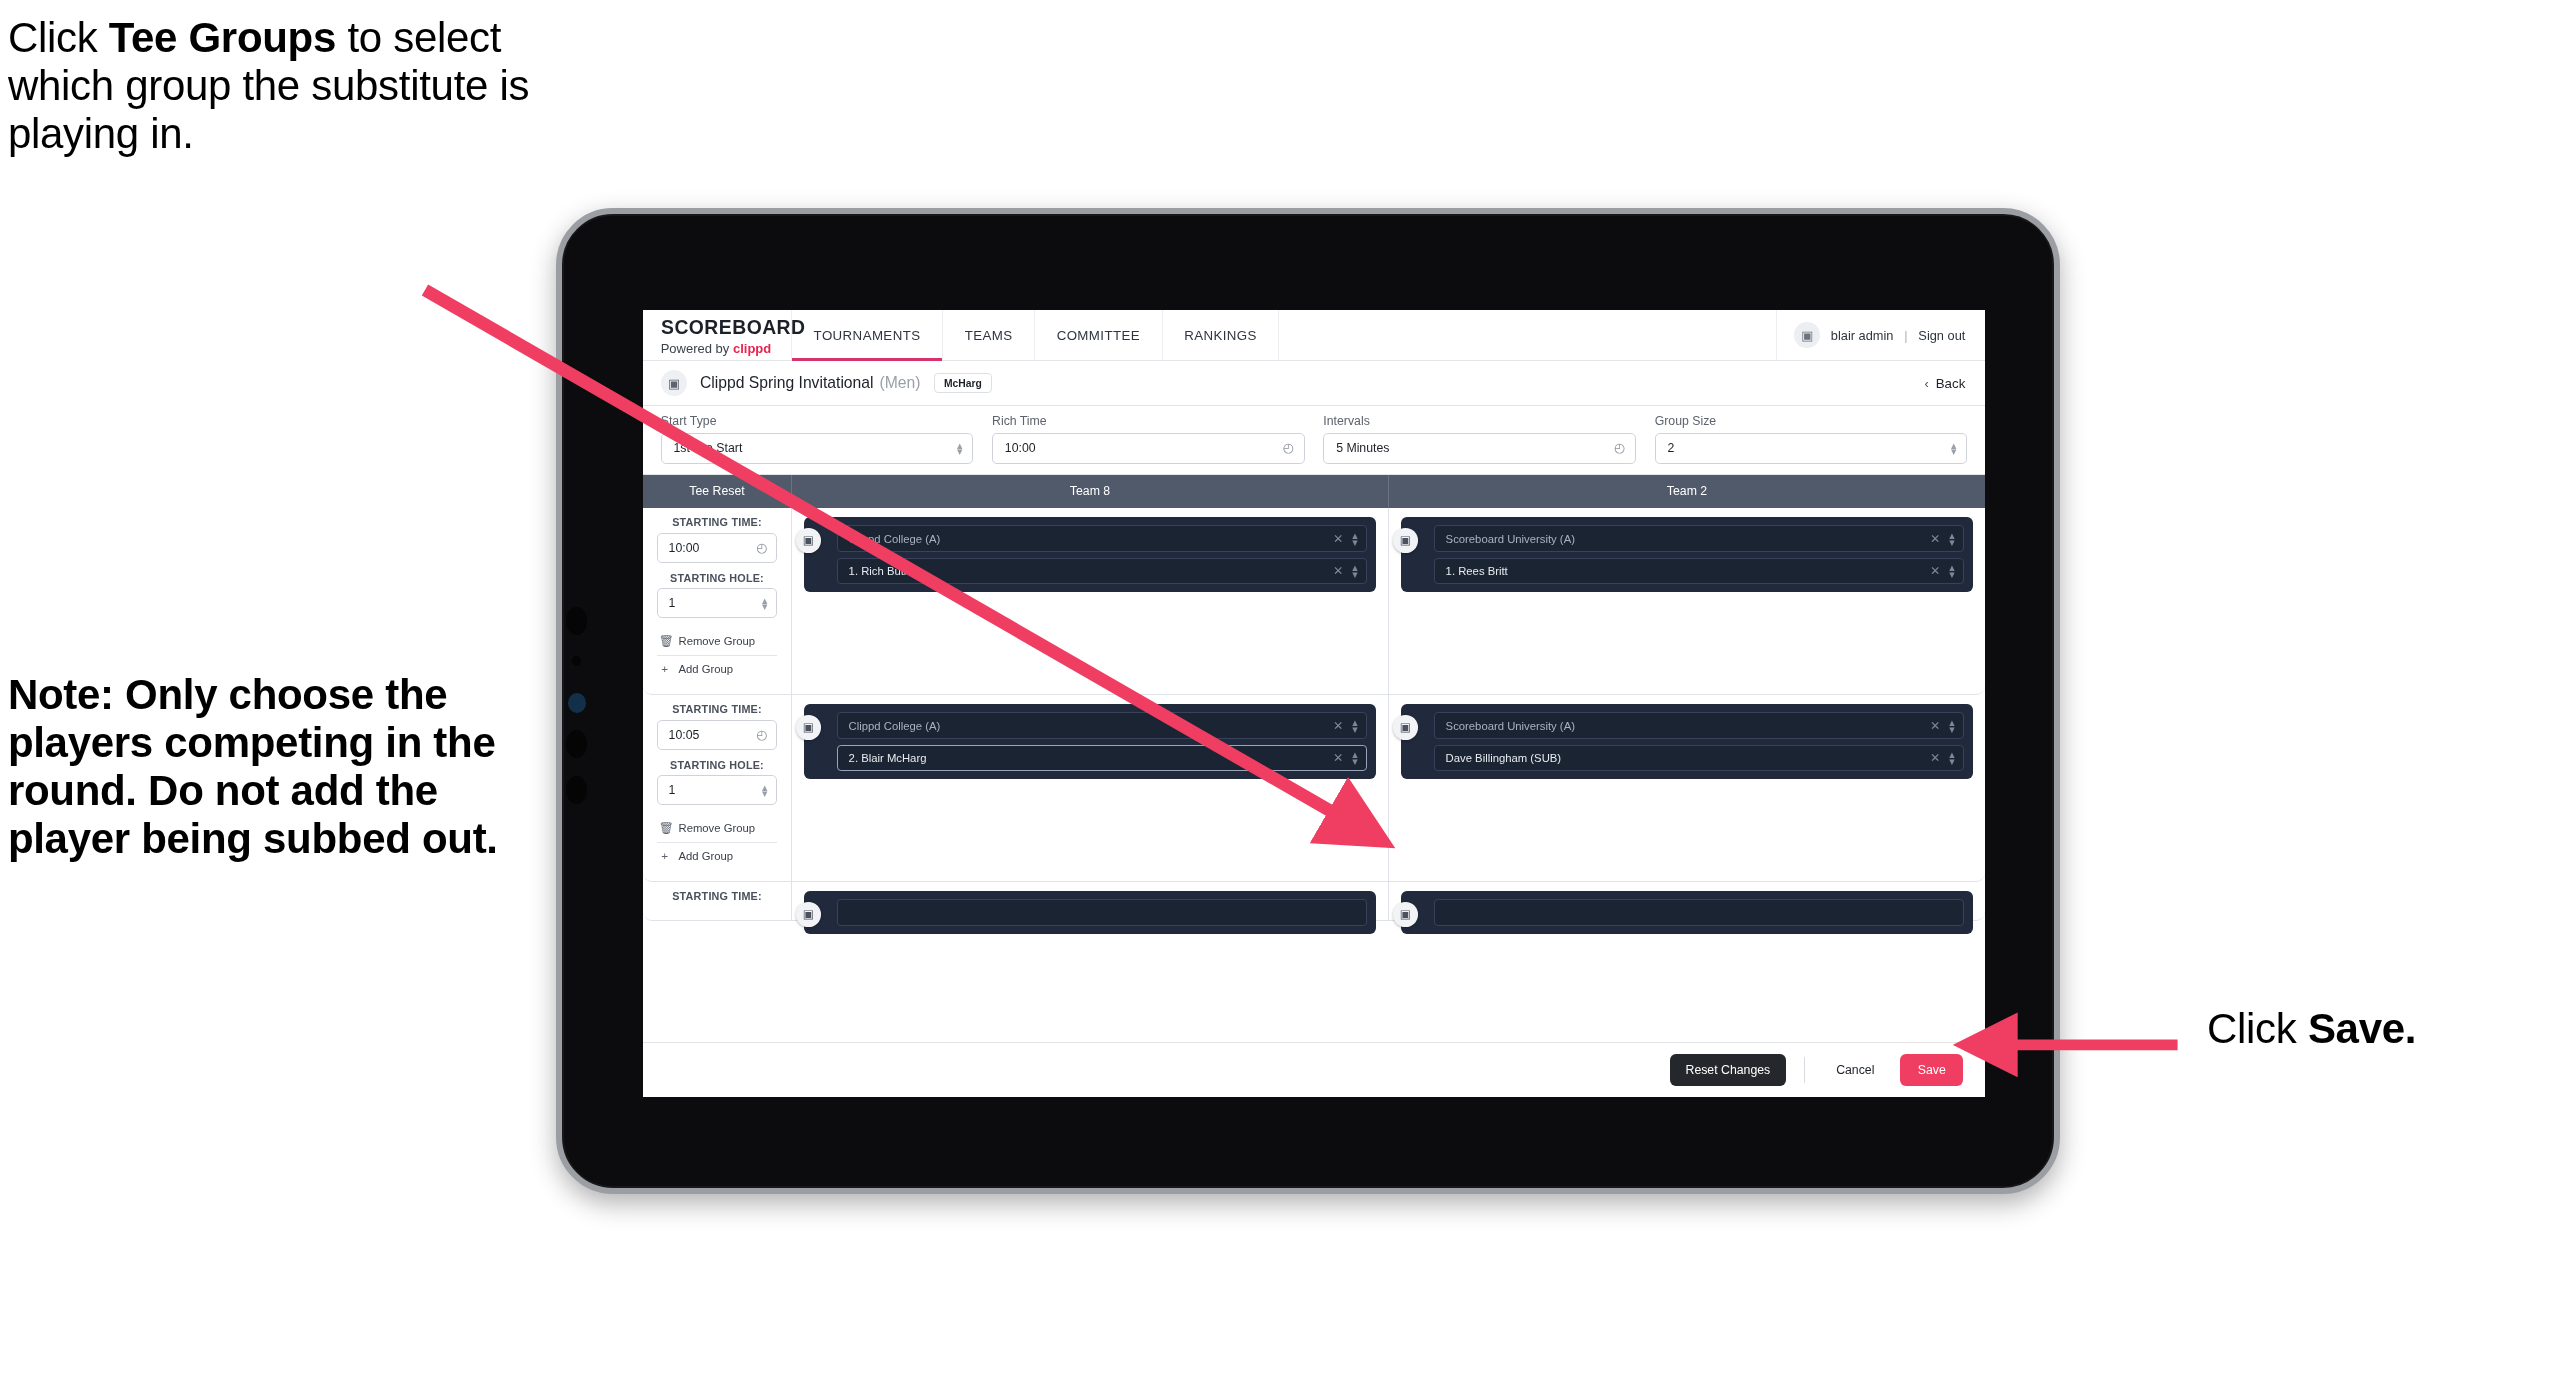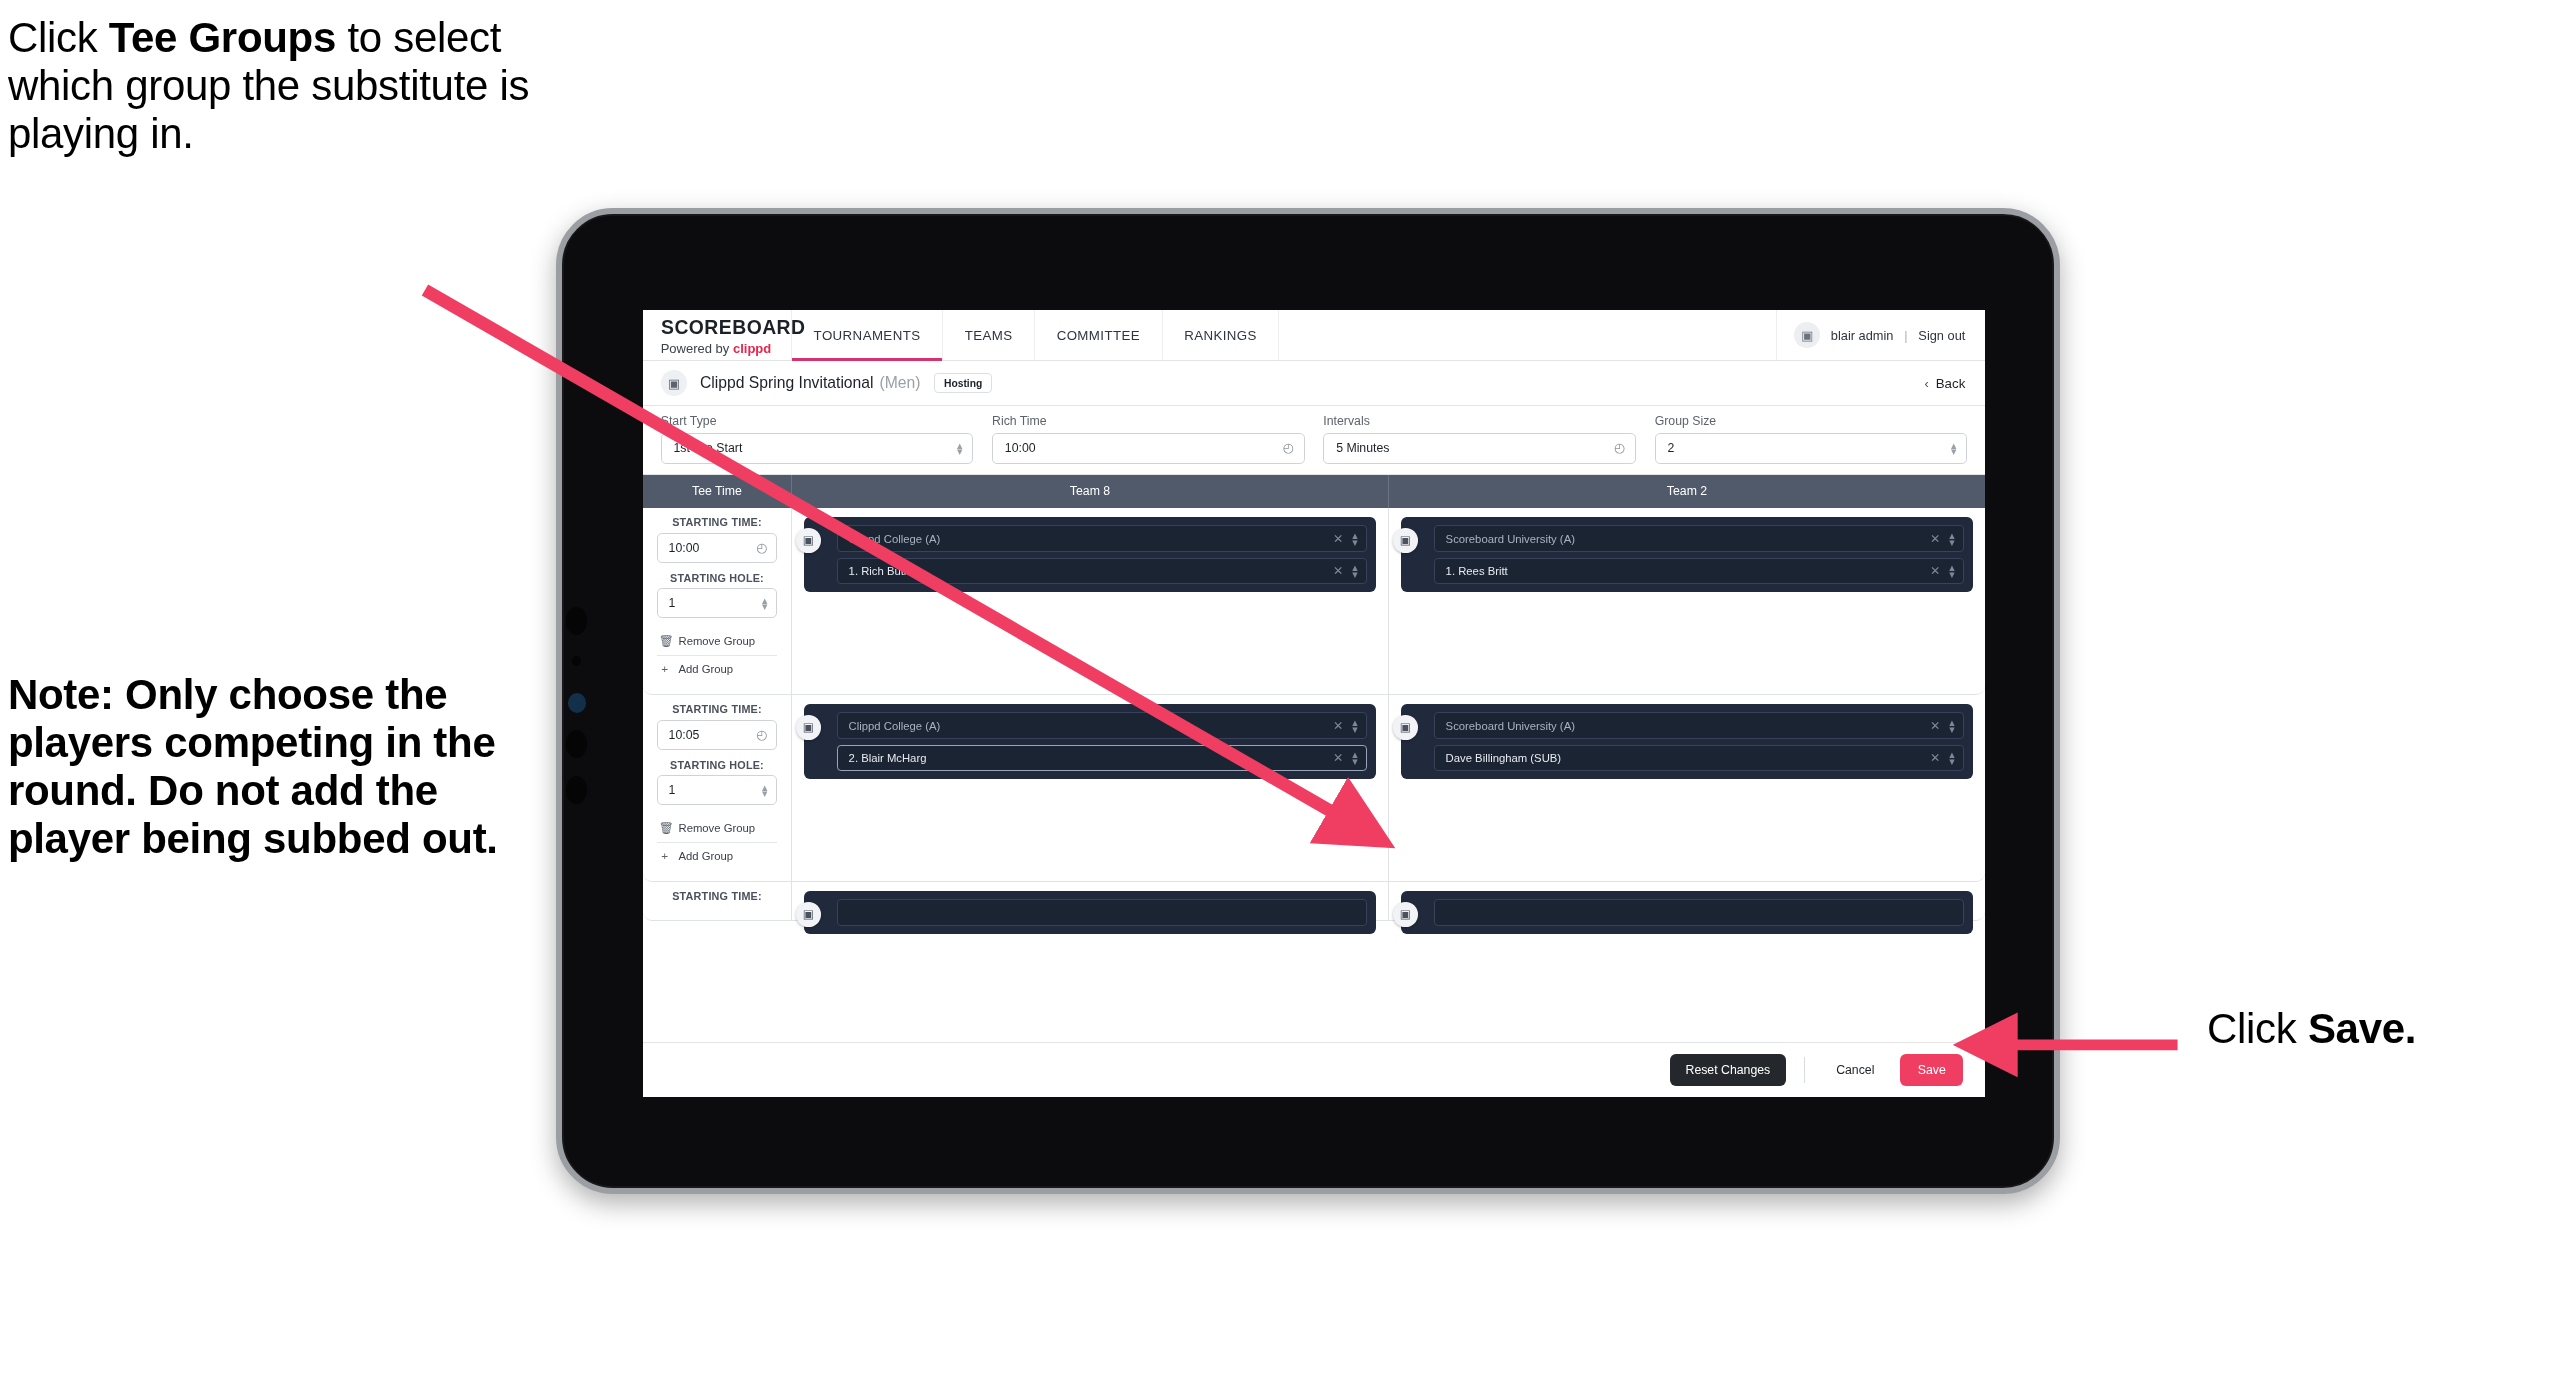--- a/index.html
+++ b/index.html
@@ -276,21 +276,21 @@
           <span>blair admin</span>
           <span class="nav-sep">|</span>
           <span class="nav-link">Sign out</span>
         </div>
       </div>
 
       <div id="crumbbar">
         <div class="crumb-icon">▣</div>
         <span class="crumb-title">Clippd Spring Invitational</span>
         <span class="crumb-gender">(Men)</span>
-        <span class="crumb-badge">Hosting</span>
+        <span class="crumb-badge">McHarg</span>
         <div class="crumb-back">
           <span class="chev">‹</span>
           <span>Back</span>
         </div>
       </div>
 
       <div id="settings">
         <div class="field">
           <div class="field-label">Start Type</div>
           <div class="field-box">
@@ -321,21 +321,21 @@
             <span class="val">2</span>
             <span class="stepper">
                 <span>▴</span>
                 <span>▾</span>
               </span>
           </div>
         </div>
       </div>
 
       <div id="gridhead">
-        <div class="gh tee">Tee Time</div>
+        <div class="gh tee">Tee Reset</div>
         <div class="gh team">Team 8</div>
         <div class="gh team">Team 2</div>
       </div>
 
       <div id="gridbody">
 
         <div class="tee-row r1">
           <div class="tee-col">
             <div class="tee-lbl">STARTING TIME:</div>
             <div class="tee-input">

